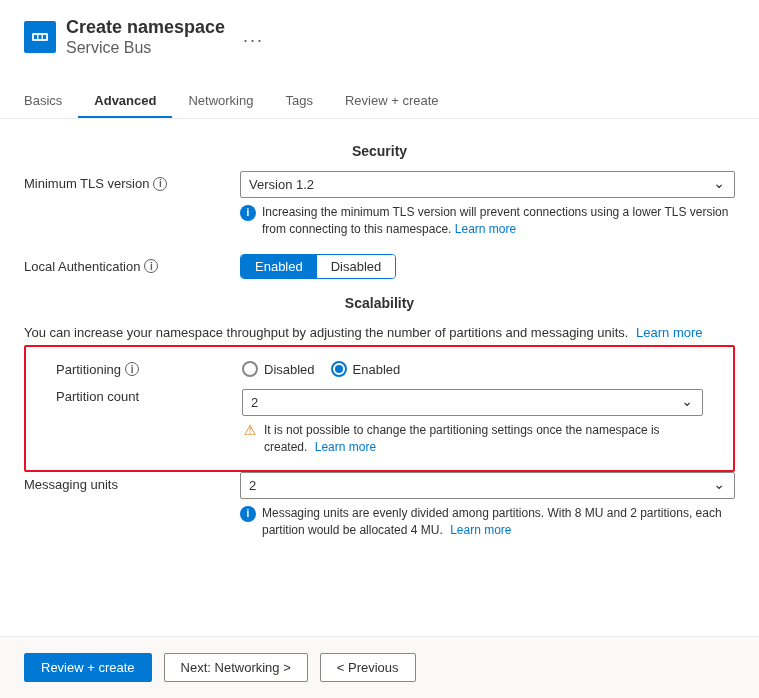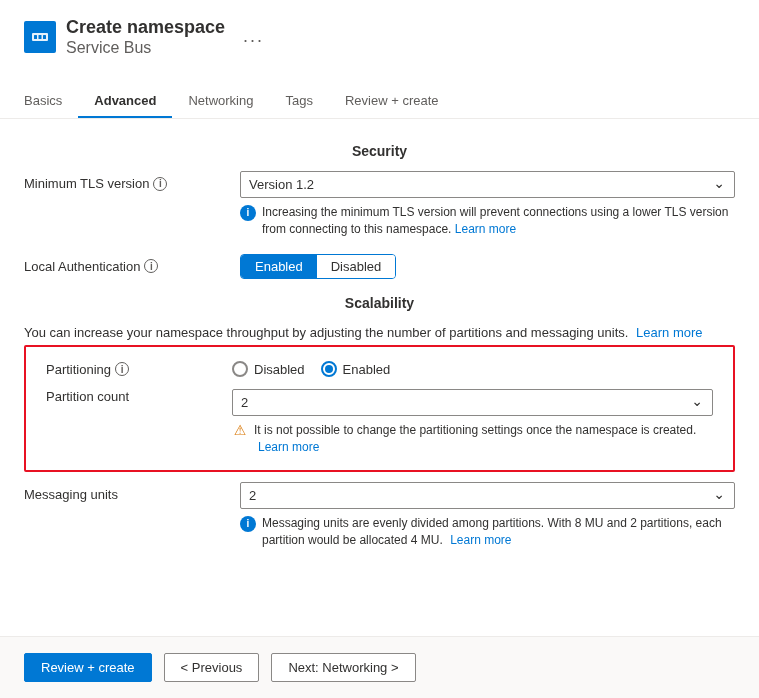--- a/index.html
+++ b/index.html
@@ -257,22 +257,22 @@
     
     .scalability-desc {
       font-size: 13px;
       color: #323130;
       margin-bottom: 3px;
       line-height: 1.5;
     }
     .partitioning-box {
       border: 2px solid #e81123;
       border-radius: 2px;
-      padding: 14px 20px;
-      margin-bottom: 10px;
+      padding: 14px 30px;
+      margin-bottom: 0;
     }
     .partitioning-row {
       display: flex;
       align-items: center;
       margin-bottom: 12px;
       gap: 16px;
     }
     .partitioning-label {
       width: 170px;
       flex-shrink: 0;
@@ -451,16 +451,16 @@
             <span>Messaging units are evenly divided among partitions. With 8 MU and 2 partitions, each partition would be allocated 4 MU.</span>
             <a class="link" style="margin-left: 4px;">Learn more</a>
           </span>
         </div>
       </div>
     </div>
   </div>
 
   <div class="footer">
     <button class="btn-primary">Review + create</button>
+    <button class="btn-secondary">Next: Networking &gt;</button>
     <button class="btn-secondary">&lt; Previous</button>
-    <button class="btn-secondary">Next: Networking &gt;</button>
   </div>
 </div>
 
 </body></html>

